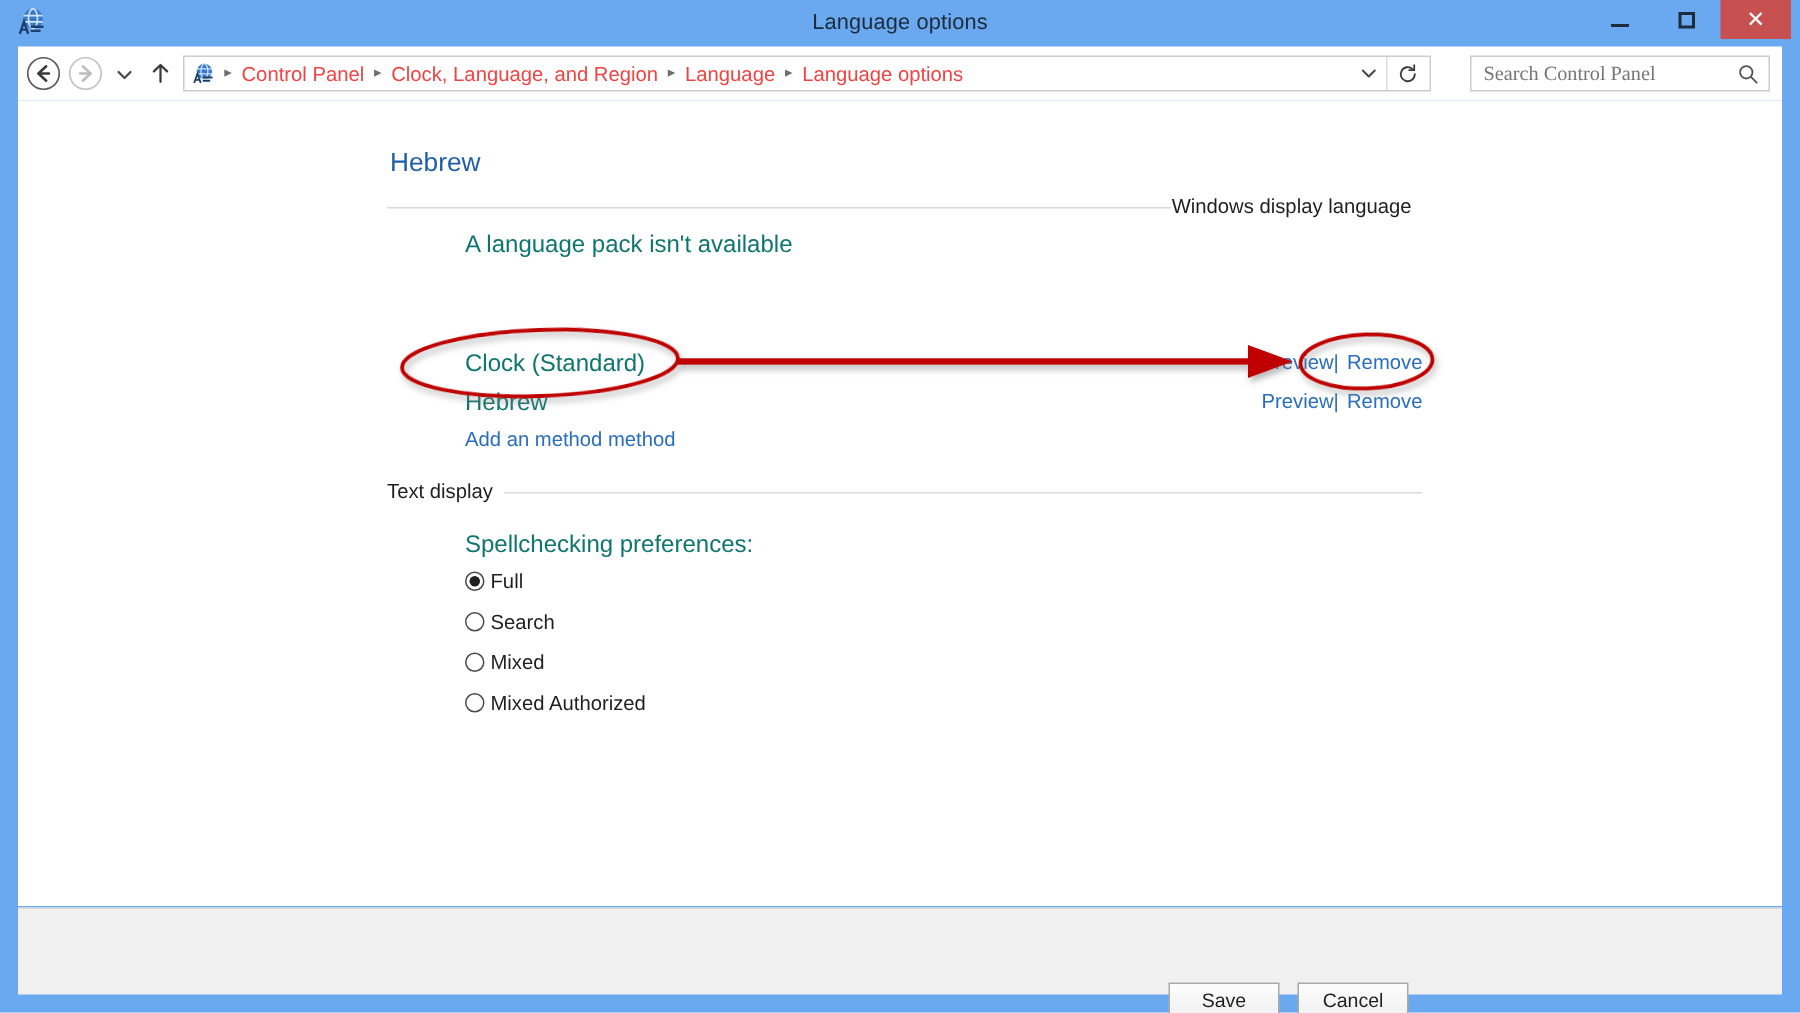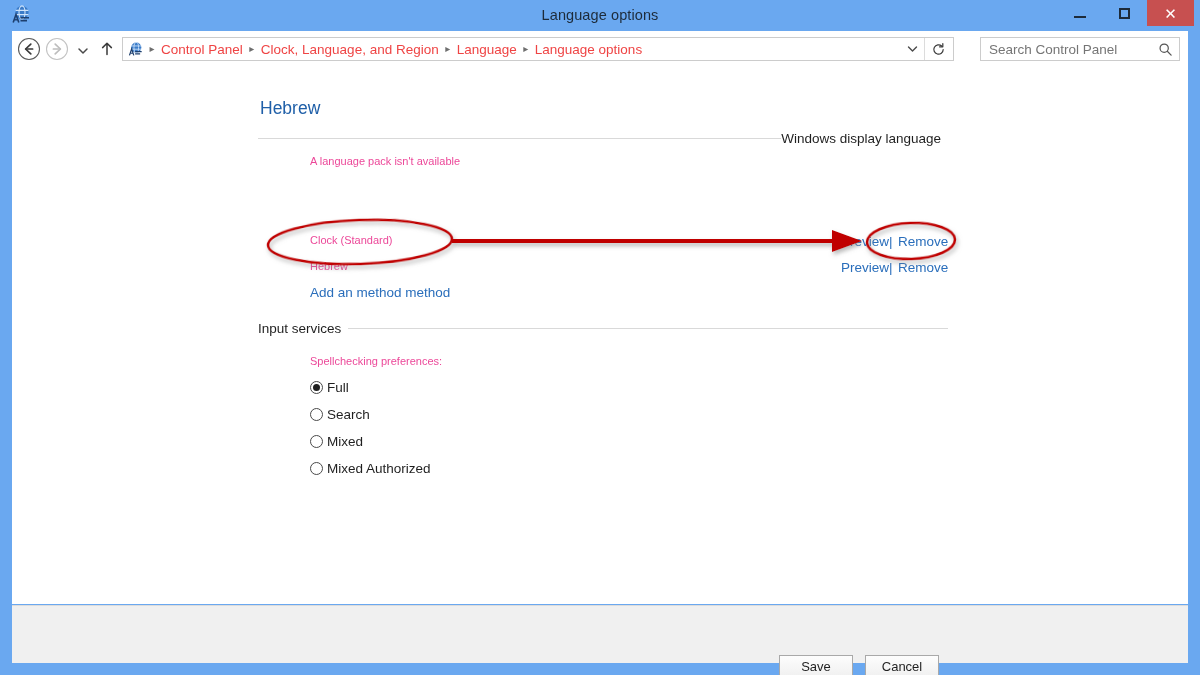--- a/index.html
+++ b/index.html
@@ -159,21 +159,21 @@
     background: #ffffff;
     box-sizing: border-box;
     display: flex;
     align-items: center;
   }
   .searchbox input {
     border: none;
     outline: none;
     font-size: 13.5px;
     color: #777777;
-    font-family: Liberation Sans, sans-serif;
+    font-family: Liberation Serif, serif;
     background: transparent;
     width: 164px;
     margin-left: 8px;
     padding: 0;
   }
   .search-icon {
     width: 20px; height: 20px;
     margin-left: 2px;
     display: flex; align-items: center; justify-content: center;
   }
@@ -214,22 +214,22 @@
     position: absolute;
     left: 0; right: 0;
     top: 9px;
     height: 1px;
     background: #d9d9d9;
     z-index: 1;
   }
 
   .body-text {
     position: absolute;
-    font-size: 11px;
-    color: #ec4899;
+    font-size: 16px;
+    color: #0f766e;
     white-space: nowrap;
   }
   .link {
     position: absolute;
     font-size: 13.5px;
     color: #2a6ebb;
     white-space: nowrap;
     text-decoration: none;
     cursor: default;
   }
@@ -429,21 +429,21 @@
 
     <div class="body-text" style="left:298px; top:193px;">Hebrew</div>
     <a class="link" style="left:829px; top:193px;">Preview</a>
     <span class="sep-pipe" style="left:877px; top:193px;">|</span>
     <a class="link" style="left:886px; top:193px;">Remove</a>
 
     <a class="link" style="left:298px; top:218px;">Add an method method</a>
 
     <div class="group" style="top:252px;">
       <div class="group-rule"></div>
-      <span class="group-label">Input services</span>
+      <span class="group-label">Text display</span>
     </div>
 
     <div class="body-text" style="left:298px; top:288px;">Spellchecking preferences:</div>
 
     <div class="radio-row" style="top:313px;">
       <span class="radio checked">
           <span class="dot"></span>
         </span>
       <span class="radio-label">Full</span>
     </div>

